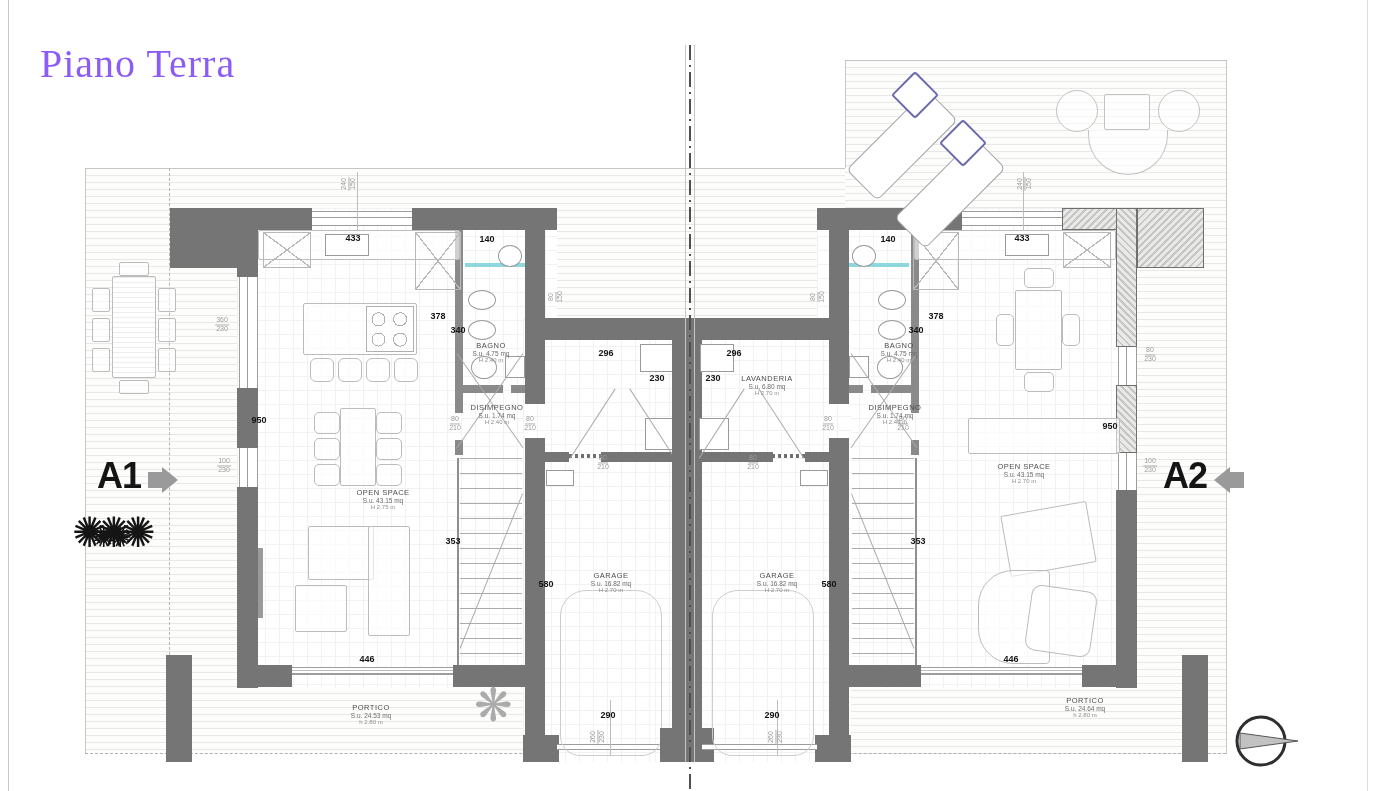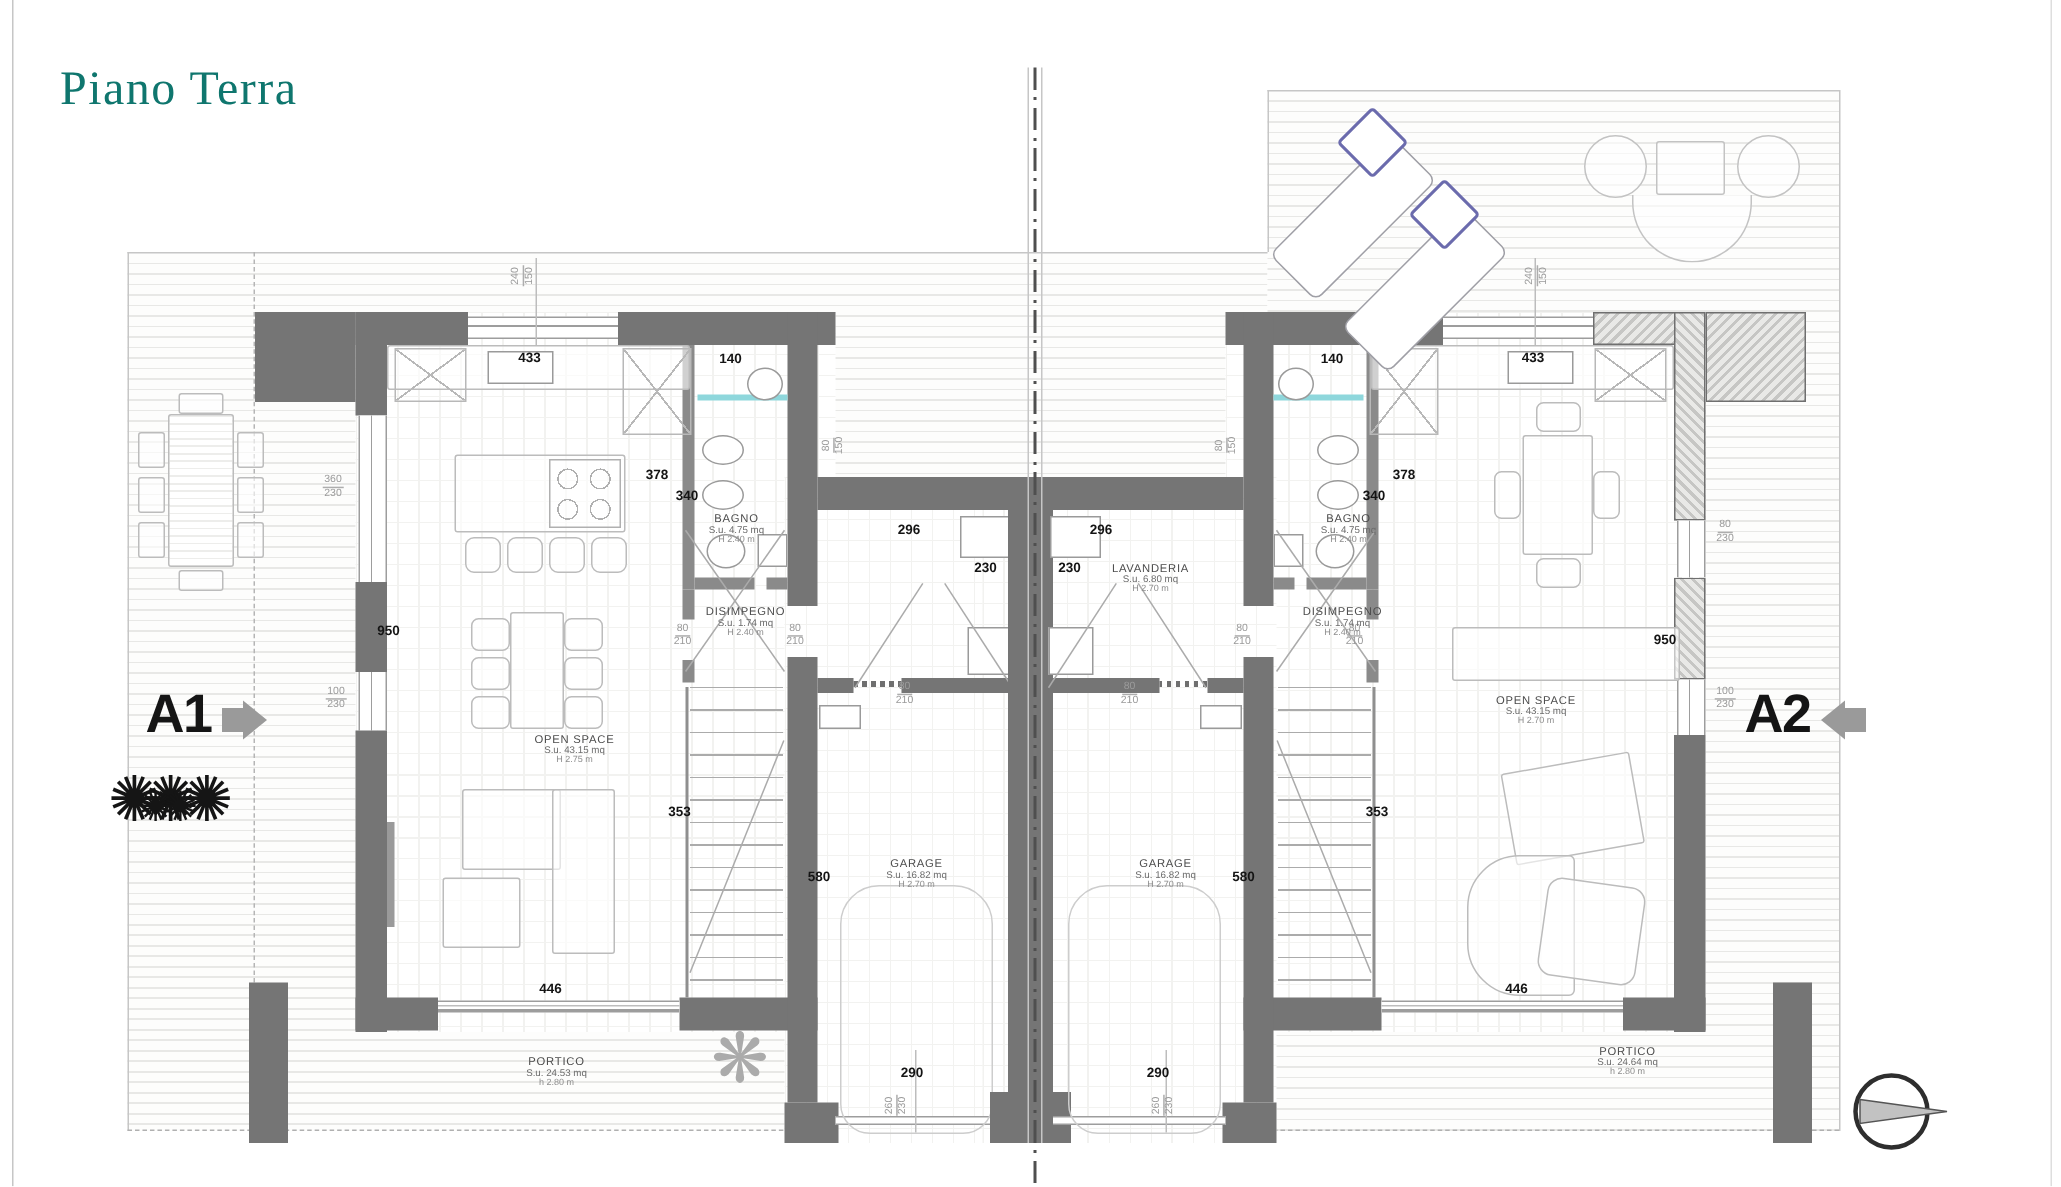--- a/index.html
+++ b/index.html
@@ -33,21 +33,21 @@
      linear-gradient(to bottom right,transparent calc(50% - .6px),#b8b8b8 calc(50% - .6px) calc(50% + .6px),transparent calc(50% + .6px))}
   .hob{position:absolute;border:1px solid #b0b0b0;background:
      radial-gradient(circle at 25% 28%,transparent 6px,#b0b0b0 6px 7px,transparent 7px),
      radial-gradient(circle at 72% 28%,transparent 6px,#b0b0b0 6px 7px,transparent 7px),
      radial-gradient(circle at 25% 74%,transparent 6px,#b0b0b0 6px 7px,transparent 7px),
      radial-gradient(circle at 72% 74%,transparent 6px,#b0b0b0 6px 7px,transparent 7px)}
   .teal{position:absolute;background:#8ed7dc}
   .thr{position:absolute;background:repeating-linear-gradient(90deg,#6f6f6f 0 3px,transparent 3px 6px)}
   
   .title{position:absolute;left:40px;top:40px;font-family:"Liberation Serif","DejaVu Serif",serif;
-         font-size:32px;color:#0f766e;letter-spacing:1px}
+         font-size:40px;color:#8b5cf6;letter-spacing:1px}
   .dim{position:absolute;transform:translateX(-50%);font-size:9px;font-weight:bold;color:#141414;white-space:nowrap}
   .frac{position:absolute;display:inline-flex;flex-direction:column;align-items:center;
         font-size:7px;line-height:1.15;color:#9b9b9b;transform:translate(-50%,-50%);white-space:nowrap}
   .frac .t{border-bottom:1px solid #adadad;padding:0 1px}
   .frac.rot{transform:translate(-50%,-50%) rotate(-90deg)}
   .rlabel{position:absolute;transform:translateX(-50%);text-align:center;color:#4c4c4c;white-space:nowrap}
   .rlabel .n{display:block;font-size:7.5px;letter-spacing:.5px}
   .rlabel .a{display:block;font-size:6.5px;color:#6b6b6b}
   .rlabel .h{display:block;font-size:6px;color:#8d8d8d}
   .big{position:absolute;font-size:36px;font-weight:bold;color:#151515;letter-spacing:-1px}

